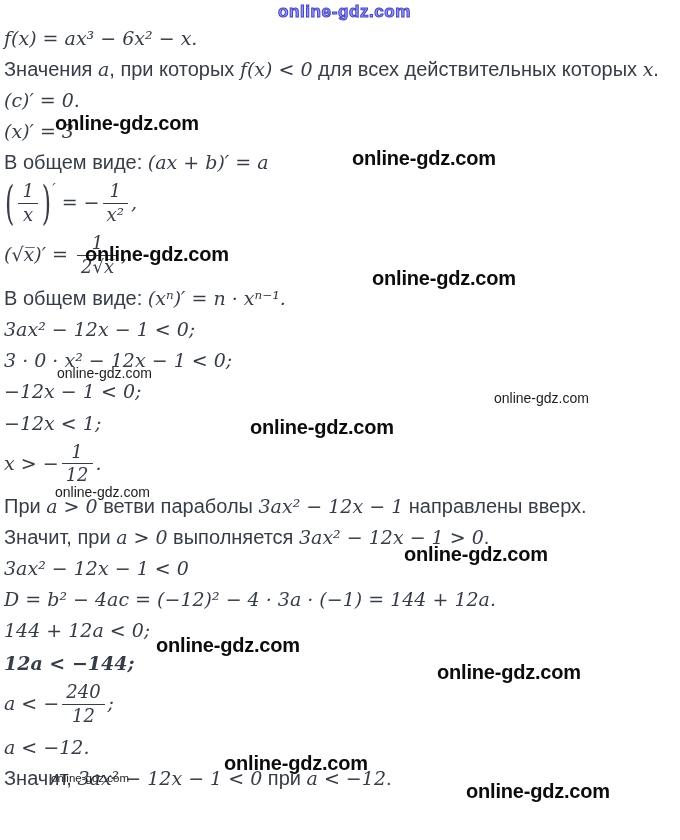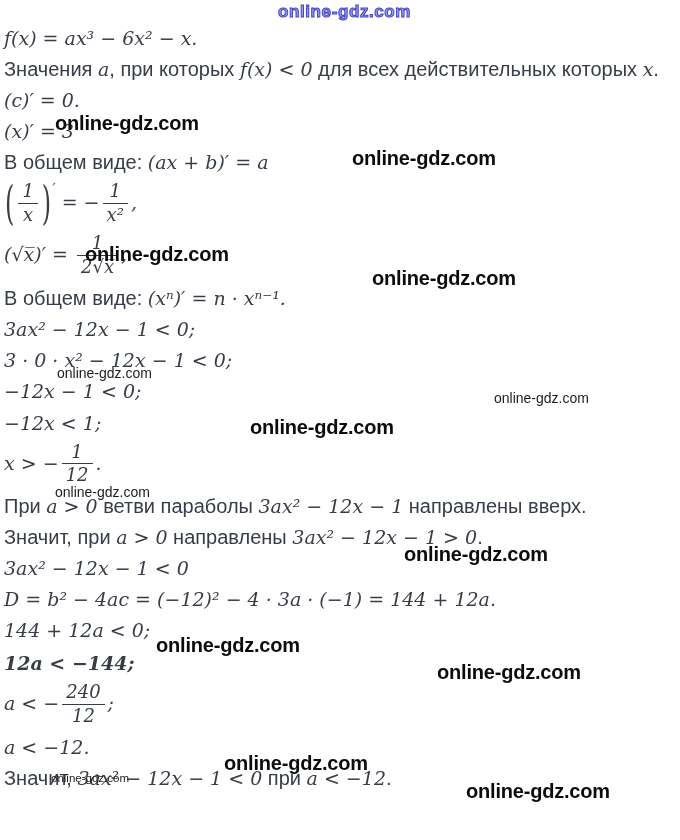--- a/index.html
+++ b/index.html
@@ -95,21 +95,21 @@
       <div class="line"><span class="seg-text">В общем виде: </span><span class="seg-math">(ax + b)′ = a</span></div>
       <div class="line"><span class="bigp">(</span><span class="frac"><span class="num">1</span><span class="den">x</span></span><span class="bigp">)</span><span class="hp">′</span><span class="seg-math"> = −</span><span class="frac"><span class="num">1</span><span class="den">x²</span></span><span class="seg-math">,</span></div>
       <div class="line"><span class="seg-math">(√x̅)′ = </span><span class="frac"><span class="num">1</span><span class="den">2√x̅</span></span><span class="seg-math">,</span></div>
       <div class="line"><span class="seg-text">В общем виде: </span><span class="seg-math">(xⁿ)′ = n · xⁿ⁻¹.</span></div>
       <div class="line"><span class="seg-math">3ax² − 12x − 1 &lt; 0;</span></div>
       <div class="line"><span class="seg-math">3 · 0 · x² − 12x − 1 &lt; 0;</span></div>
       <div class="line"><span class="seg-math">−12x − 1 &lt; 0;</span></div>
       <div class="line"><span class="seg-math">−12x &lt; 1;</span></div>
       <div class="line"><span class="seg-math">x &gt; −</span><span class="frac"><span class="num">1</span><span class="den">12</span></span><span class="seg-math">.</span></div>
       <div class="line"><span class="seg-text">При </span><span class="seg-math">a &gt; 0</span><span class="seg-text"> ветви параболы </span><span class="seg-math">3ax² − 12x − 1</span><span class="seg-text"> направлены вверх.</span></div>
-      <div class="line"><span class="seg-text">Значит, при </span><span class="seg-math">a &gt; 0</span><span class="seg-text"> направлены </span><span class="seg-math">3ax² − 12x − 1 &gt; 0</span><span class="seg-text">.</span></div>
+      <div class="line"><span class="seg-text">Значит, при </span><span class="seg-math">a &gt; 0</span><span class="seg-text"> выполняется </span><span class="seg-math">3ax² − 12x − 1 &gt; 0</span><span class="seg-text">.</span></div>
       <div class="line"><span class="seg-math">3ax² − 12x − 1 &lt; 0</span></div>
       <div class="line"><span class="seg-math">D = b² − 4ac = (−12)² − 4 · 3a · (−1) = 144 + 12a.</span></div>
       <div class="line"><span class="seg-math">144 + 12a &lt; 0;</span></div>
       <div class="line"><span class="seg-math">12a &lt; −144;</span></div>
       <div class="line"><span class="seg-math">a &lt; −</span><span class="frac"><span class="num">240</span><span class="den">12</span></span><span class="seg-math">;</span></div>
       <div class="line"><span class="seg-math">a &lt; −12.</span></div>
       <div class="line"><span class="seg-text">Значит, </span><span class="seg-math">3ax² − 12x − 1 &lt; 0</span><span class="seg-text"> при </span><span class="seg-math">a &lt; −12</span><span class="seg-text">.</span></div>
     </div>
   <div id="wm-layer">
       <span class="wm outline" style="left: 278px; top: 2px;">online-gdz.com</span>

